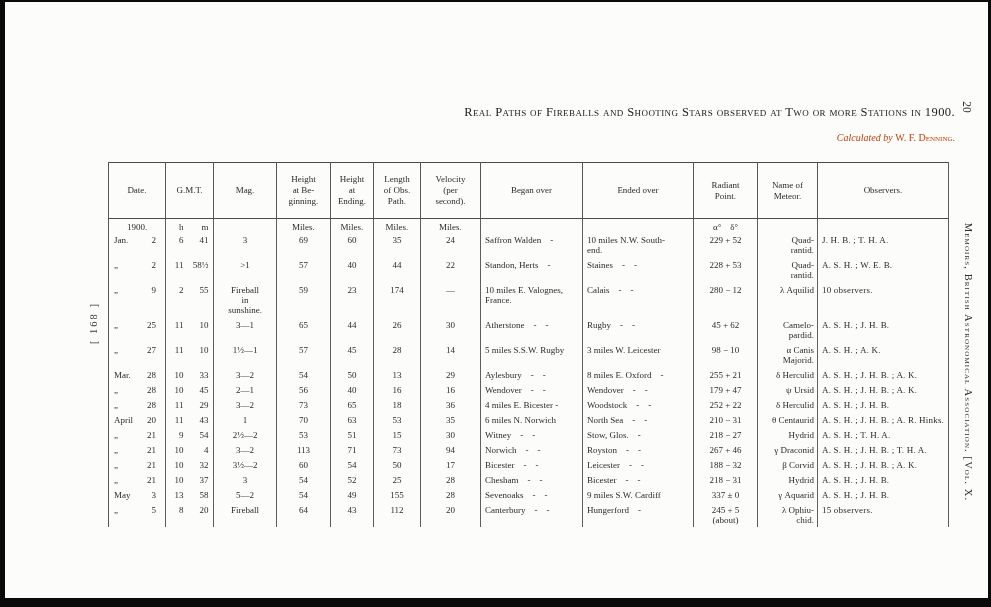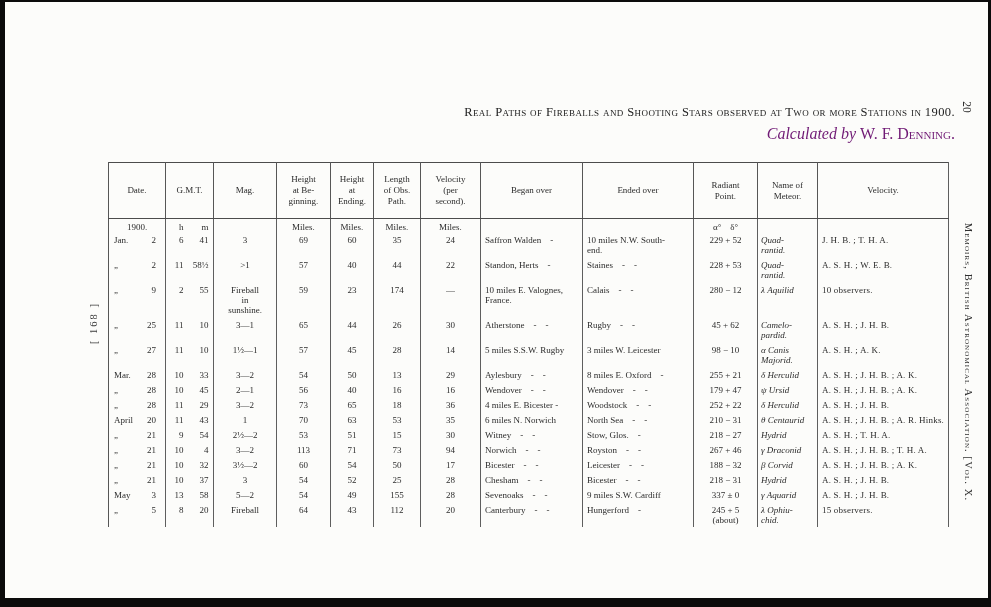--- a/index.html
+++ b/index.html
@@ -27,23 +27,23 @@
     left: 150px; top: 103px; width: 800px;
     text-align: right;
   }
   .main-title {
     font-variant: small-caps;
     font-size: 12.5px;
     letter-spacing: 0.4px;
     color: #222;
   }
   .sub-title {
-    font-size: 16px;
-    margin-top: 5px;
-    color: #701a75;
+    font-size: 10px;
+    margin-top: 12px;
+    color: #c2410c;
   }
   .sub-title .cal { font-style: italic; }
   .sub-title .name { font-variant: small-caps; }
   
   .page-number {
     position: absolute;
     left: 962px; top: 105px;
     transform: translate(-50%, -50%) rotate(90deg);
     font-size: 11.5px;
     color: #2a2a2a;
@@ -113,21 +113,21 @@
   }
   td:last-child, th:last-child { border-right: 1px solid #5e5e5e; }
   table.obs, th:first-child, td:first-child { border-left: 1px solid #565656; }
   tr.units-row td { padding: 3px 2px 0px; }
   .t-center { text-align: center; }
   .t-left   { text-align: left; padding-left: 4px; }
   .cell-date-flex { display: flex; justify-content: space-between; padding: 0 6px 0 2px; text-align: center; }
   .cell-gmt-flex  { display: flex; justify-content: center; gap: 7px; }
   .cell-gmt-flex .gh { display: inline-block; width: 13px; text-align: right; }
   .cell-gmt-flex .gm { display: inline-block; width: 18px; text-align: right; }
-  td.c-met-cell { font-style: italic; text-align: left; }
+  td.c-met-cell { text-align: right; }
   td.c-rad-cell { text-align: center; }
   td.c-obs-cell { padding-left: 4px; letter-spacing: 0.2px; }
 </style>
 </head>
 <body>
 
 <div class="frame">
   <div class="page">
 
     <div class="title-block">
@@ -173,21 +173,21 @@
 Path.</th>
             <th>Velocity
 (per
 second).</th>
             <th>Began over</th>
             <th>Ended over</th>
             <th>Radiant
 Point.</th>
             <th>Name of
 Meteor.</th>
-            <th>Velocity.</th>
+            <th>Observers.</th>
           </tr>
         </thead>
       <tbody>
           <tr class="units-row">
             <td class="t-center">1900.</td>
             <td><div class="cell-gmt-flex"><span class="gh">h</span><span class="gm">m</span></div></td>
             <td></td>
             <td class="t-center">Miles.</td>
             <td class="t-center">Miles.</td>
             <td class="t-center">Miles.</td>

